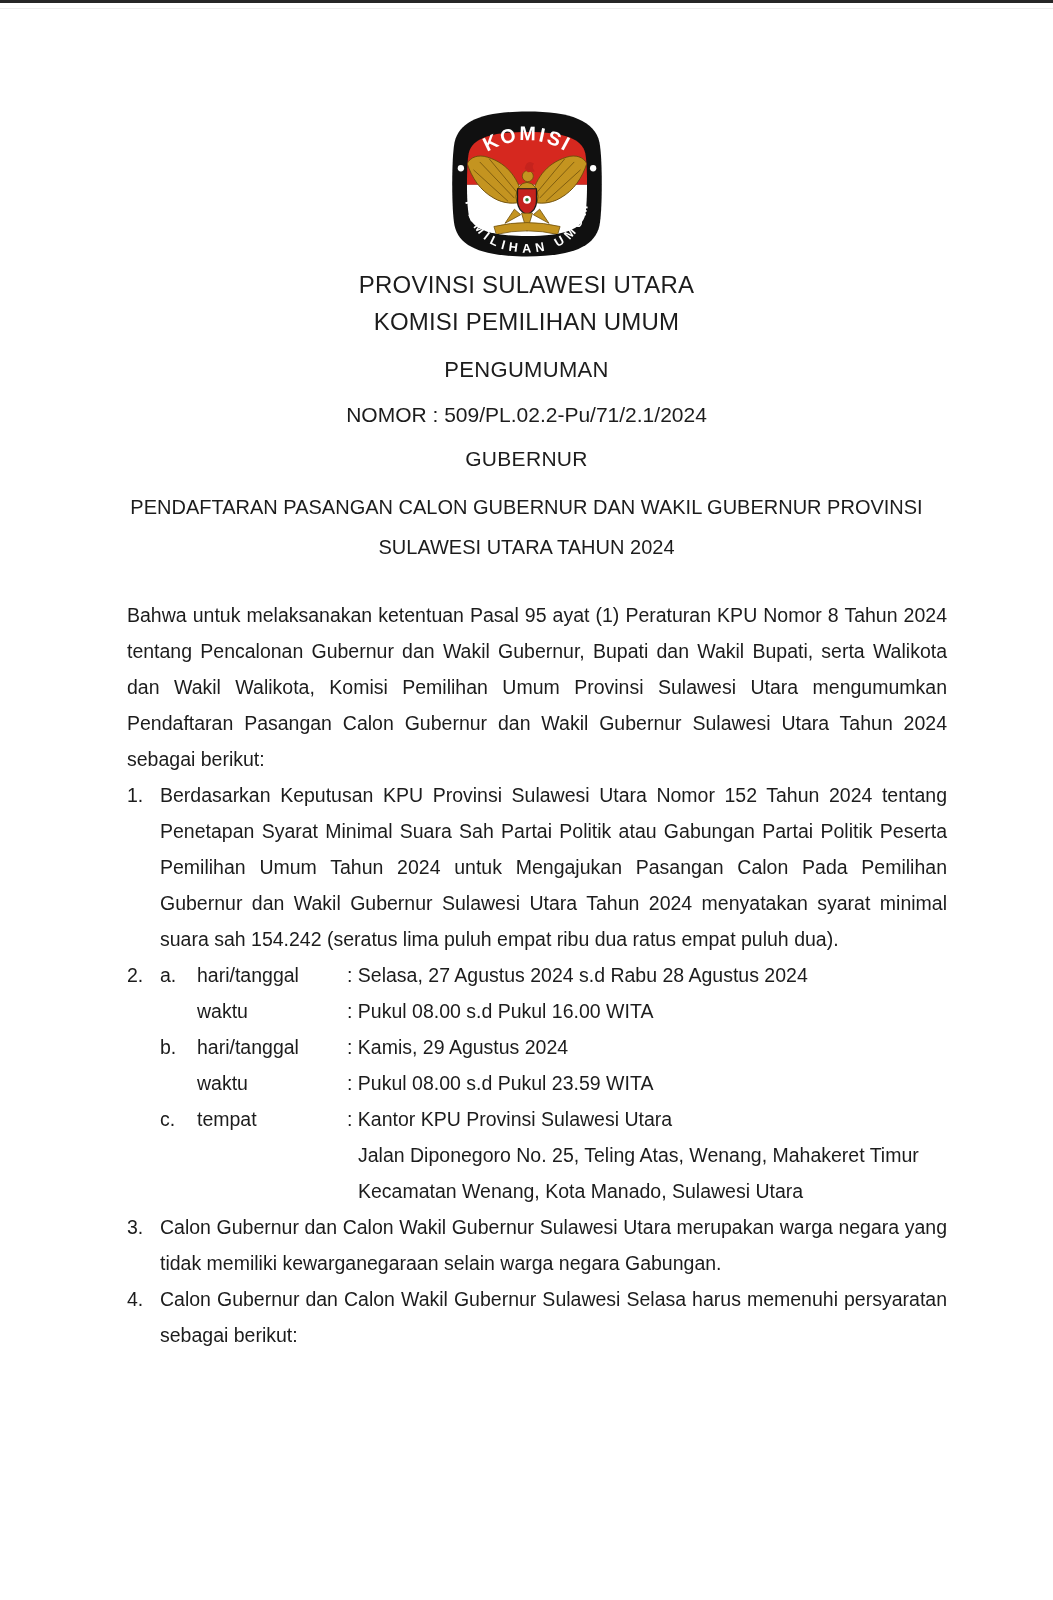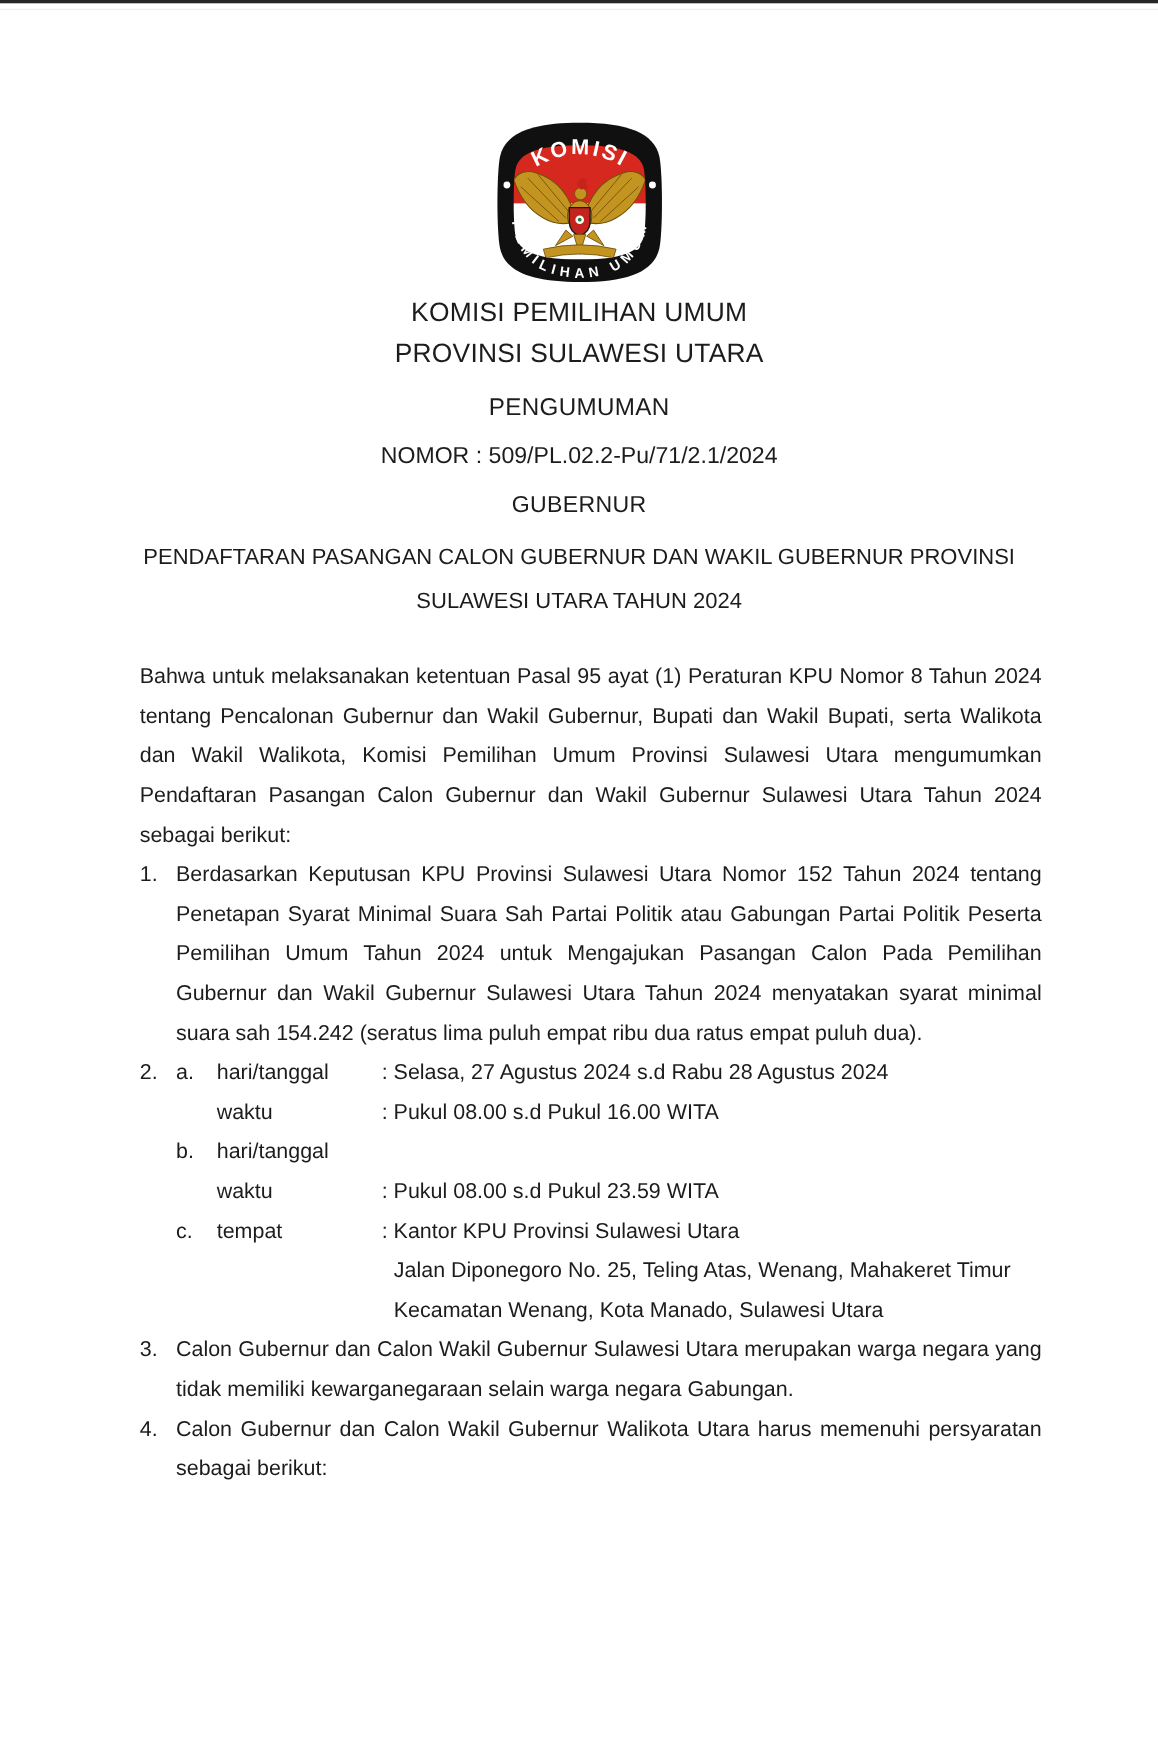--- a/index.html
+++ b/index.html
@@ -114,22 +114,22 @@
     <text font-family="Liberation Sans, DejaVu Sans, sans-serif" font-size="25" font-weight="bold" fill="#ffffff" letter-spacing="3">
       <textPath href="#arcTop" startOffset="50%" text-anchor="middle">KOMISI</textPath>
     </text>
     <text font-family="Liberation Sans, DejaVu Sans, sans-serif" font-size="16" font-weight="bold" fill="#ffffff" letter-spacing="6">
       <textPath href="#arcBottom" startOffset="50%" text-anchor="middle">PEMILIHAN UMUM</textPath>
     </text>
   </svg>
 </div>
 
 <div class="org-block">
+  <div class="org-line">PROVINSI SULAWESI UTARA</div>
   <div class="org-line">KOMISI PEMILIHAN UMUM</div>
-  <div class="org-line">PROVINSI SULAWESI UTARA</div>
 </div>
 
 <div class="doc-type">PENGUMUMAN</div>
 <div class="doc-number">NOMOR : 509/PL.02.2-Pu/71/2.1/2024</div>
 <div class="about">GUBERNUR</div>
 
 <div class="subject">
   <div>PENDAFTARAN PASANGAN CALON GUBERNUR DAN WAKIL GUBERNUR PROVINSI</div>
   <div>SULAWESI UTARA TAHUN 2024</div>
 </div>
@@ -155,20 +155,21 @@
         <div class="sub-value">: Selasa, 27 Agustus 2024 s.d Rabu 28 Agustus 2024</div>
       </div>
       <div class="sub-row">
         <div class="sub-letter"></div>
         <div class="sub-label">waktu</div>
         <div class="sub-value">: Pukul 08.00 s.d Pukul 16.00 WITA</div>
       </div>
       <div class="sub-row">
         <div class="sub-letter">b.</div>
         <div class="sub-label">hari/tanggal</div>
+        <div class="sub-value">: Kamis, 29 Agustus 2024</div>
       </div>
       <div class="sub-row">
         <div class="sub-letter"></div>
         <div class="sub-label">waktu</div>
         <div class="sub-value">: Pukul 08.00 s.d Pukul 23.59 WITA</div>
       </div>
       <div class="sub-row">
         <div class="sub-letter">c.</div>
         <div class="sub-label">tempat</div>
         <div class="sub-value">: Kantor KPU Provinsi Sulawesi Utara</div>
@@ -182,17 +183,17 @@
   <div class="item">
     <div class="item-number">3.</div>
     <div class="item-content">
       <div class="item-text">Calon Gubernur dan Calon Wakil Gubernur Sulawesi Utara merupakan warga negara yang tidak memiliki kewarganegaraan selain warga negara Gabungan.</div>
     </div>
   </div>
 
   <div class="item">
     <div class="item-number">4.</div>
     <div class="item-content">
-      <div class="item-text">Calon Gubernur dan Calon Wakil Gubernur Walikota Utara harus memenuhi persyaratan sebagai berikut:</div>
+      <div class="item-text">Calon Gubernur dan Calon Wakil Gubernur Sulawesi Selasa harus memenuhi persyaratan sebagai berikut:</div>
     </div>
   </div>
 
 </div>
 
 </body></html>

